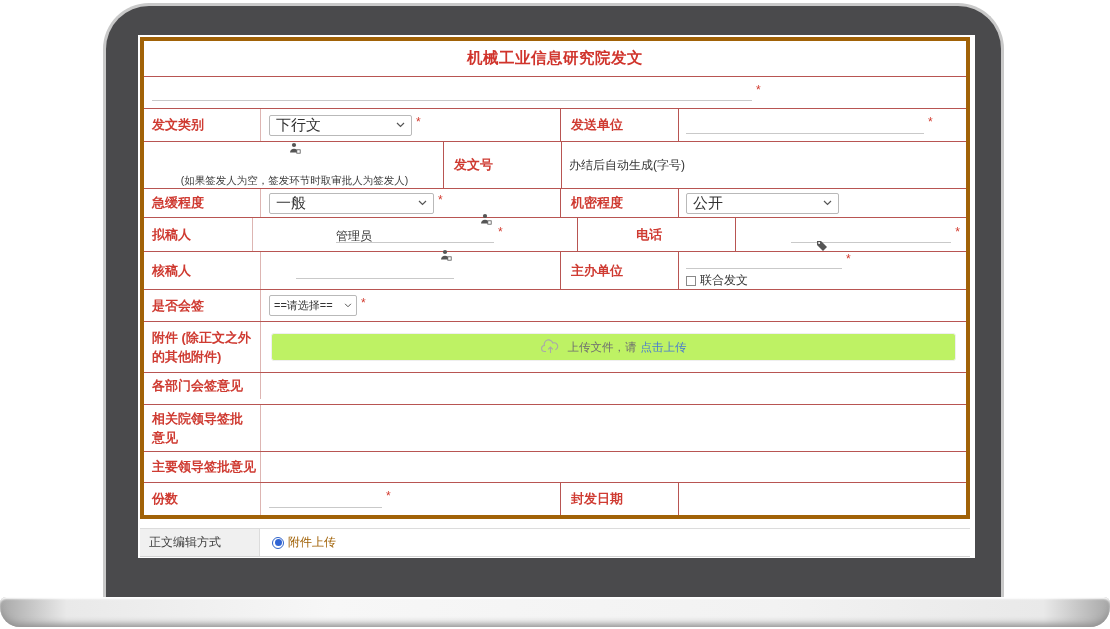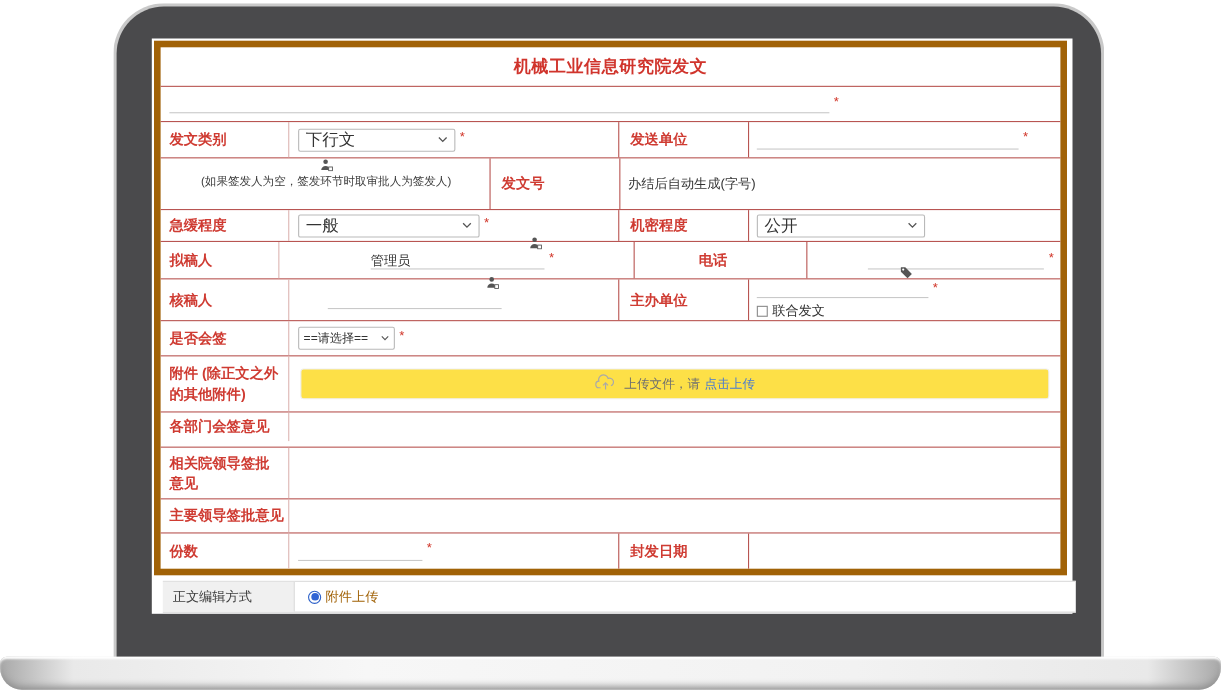--- a/index.html
+++ b/index.html
@@ -14,21 +14,21 @@
     background:linear-gradient(90deg,#a8a8a8 0%,#e9e9e9 6%,#f7f7f7 30%,#f2f2f2 70%,#e9e9e9 94%,#a8a8a8 100%);
     border-radius:6px 6px 20px 20px;
     box-shadow: inset 0 -6px 7px -3px #8f8f8f, inset 0 2px 2px #ffffff; }
 
   
   .screen{ position:absolute; left:138px; top:35px; width:837px; height:523px;
     background:#ffffff; }
 
   
   .form-table{ position:absolute; left:2px; top:2px; width:830px;
-    border:6px solid #a16207; background:#fff; }
+    border:4px solid #a16207; background:#fff; }
   .trow{ display:flex; border-top:1px solid #b85552; align-items:stretch; }
   .trow:first-child{ border-top:none; }
   .cell{ position:relative; }
   .lab1{ width:117px; border-right:1px solid #ddb5b2; padding:4px 6px 4px 8px;
          display:flex; align-items:center; }
   .val1{ width:300px; border-right:1px solid #b85552; padding:0 6px 0 8px;
          display:flex; align-items:center; }
   .lab2{ width:118px; border-right:1px solid #b85552; padding:4px 6px 4px 10px;
          display:flex; align-items:center; }
   .val2{ flex:1; padding:0 6px 0 7px; display:flex; align-items:center; }
@@ -42,43 +42,43 @@
 
   
   .uline{ display:inline-block; border-bottom:1px solid #c9c9c9; height:17px; }
   .select-box{ display:inline-flex; align-items:center; justify-content:space-between;
     border:1px solid #b9b9b9; border-radius:2px; background:#fff; height:21px;
     padding:0 6px; font-size:15px; color:#333; }
   .chev{ margin-left:6px; display:inline-flex; }
   .value-text{ font-size:12px; color:#333; }
 
   
-  .issue-box{ flex-direction:column; justify-content:flex-start; align-items:center; display:flex; }
+  .issue-box{ flex-direction:column; justify-content:space-between; align-items:center; display:flex; }
   .issue-note{ font-size:10.5px; color:#3c3c3c; margin-top:2px; white-space:nowrap; }
 
   
   .inline-ico{ display:inline-flex; vertical-align:middle; }
   .pick-at-end{ position:relative;margin-left:27px; }
   .pick-at-end .inline-ico{ position:absolute; right:2px; top:-13px; }
 
   
   .host-wrap{ display:flex; flex-direction:column; justify-content:center; }
   .host-line{ display:flex; align-items:flex-end; }
   .checkbox-line{ display:flex; align-items:center; margin-top:3px; font-size:12px; color:#333; }
   .cbox{ width:10px; height:10px; border:1px solid #8a8a8a; background:#fff; margin-right:4px; display:inline-block; }
 
   
-  .upload-area{ flex:1; margin:7px 6px 7px 2px; background:#fde047; border:1px solid #efefef;
+  .upload-area{ flex:1; margin:7px 6px 7px 2px; background:#bef264; border:1px solid #efefef;
     border-radius:3px; height:28px; display:flex; align-items:center; justify-content:center; }
   .upload-inner{ display:flex; align-items:center; font-size:11.5px; color:#6f6f6f; }
   .upload-inner .txt{ margin-left:8px; }
   .upload-link{ color:#4a7bd0; margin-left:4px; cursor:pointer; }
 
   
-  .bottom-band{ position:absolute; left:10px; top:493px; width:830px; height:29px;
+  .bottom-band{ position:absolute; left:2px; top:493px; width:830px; height:29px;
     border-top:1px solid #dcdcdc; border-bottom:1px solid #d4d4d4; display:flex; background:#fff; }
   .bb-label{ width:120px; background:#f0f0f0; border-right:1px solid #dcdcdc;
     display:flex; align-items:center; padding-left:9px; font-size:12px; color:#3d3d3d; }
   .bb-value{ flex:1; display:flex; align-items:center; padding-left:12px; font-size:12px; color:#a16207; }
   .radio{ width:12px; height:12px; border-radius:50%; border:1px solid #2e62c9; margin-right:4px;
     display:inline-flex; align-items:center; justify-content:center; background:#fff; }
   .radio .dot{ width:7px; height:7px; border-radius:50%; background:#2f64d4; }
 
   .two-line{ line-height:1.5; }
 </style>

